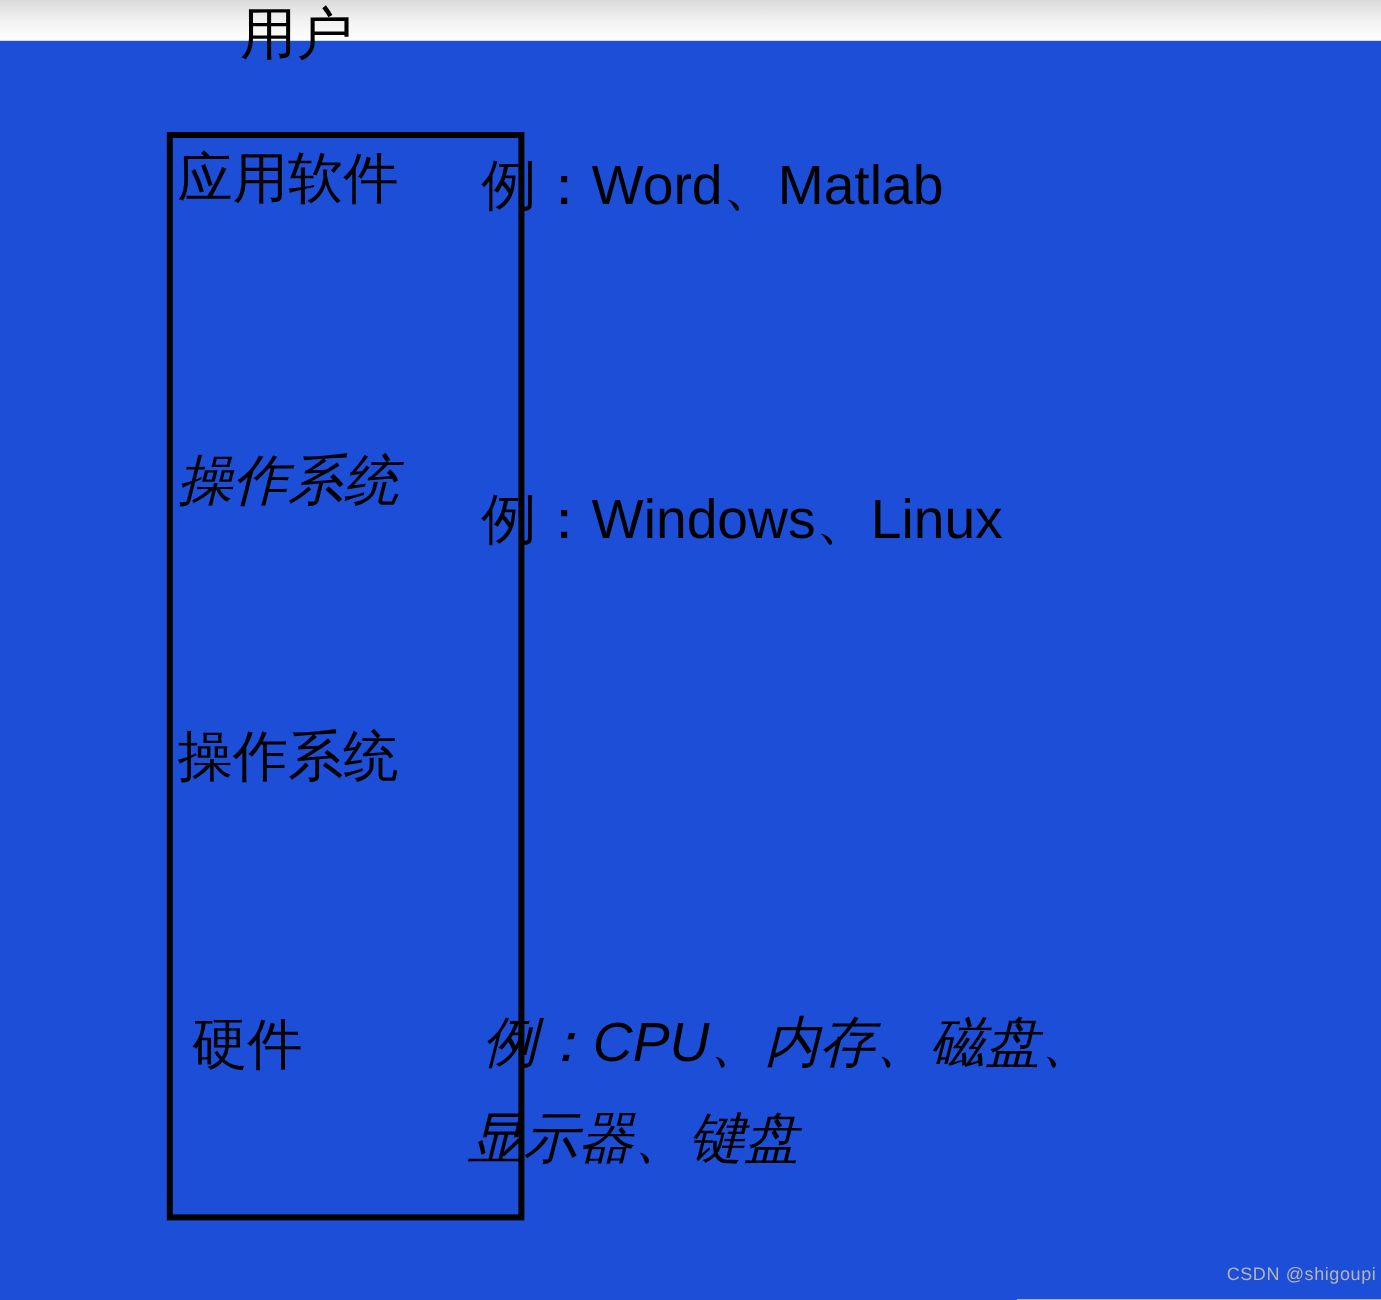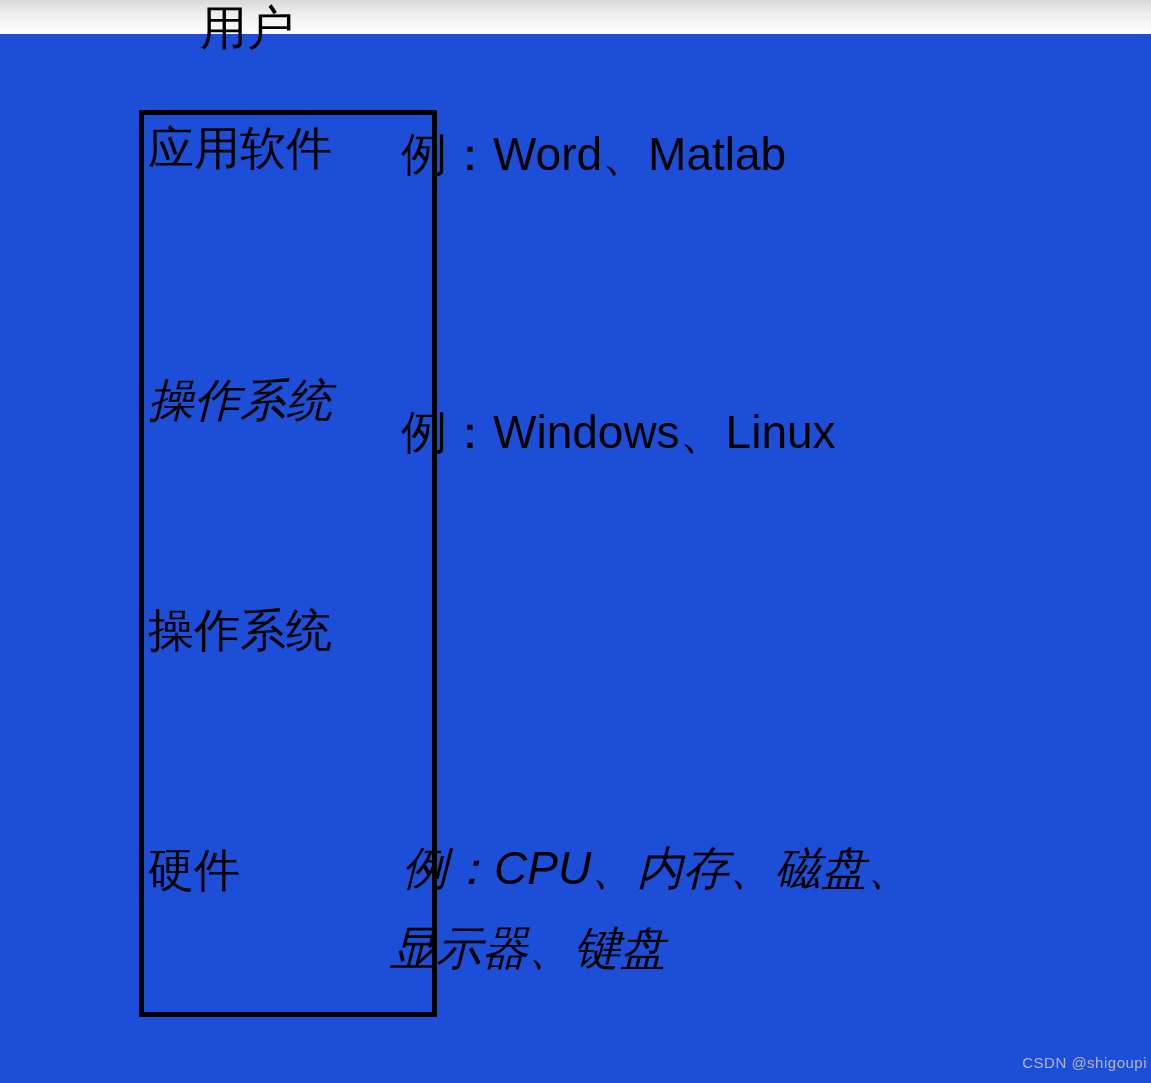--- a/index.html
+++ b/index.html
@@ -45,21 +45,21 @@
   .layer {
     position: absolute;
     left: 4px;
     font-size: 46px;
     line-height: 1.1;
     white-space: nowrap;
   }
   .layer-0 { top: 8px; }
   .layer-1 { top: 260px; font-style: italic; }
   .layer-2 { top: 490px; }
-  .layer-3 { top: 730px; }
+  .layer-3 { top: 730px; margin-left: 12px; }
   .example {
     position: absolute;
     left: 401px;
     font-size: 46px;
     line-height: 1.2;
     white-space: nowrap;
   }
   .ex-0 { top: 127px; }
   .ex-1 { top: 359px; margin-top: 46px; }
   .ex-2 { top: 612px; }

